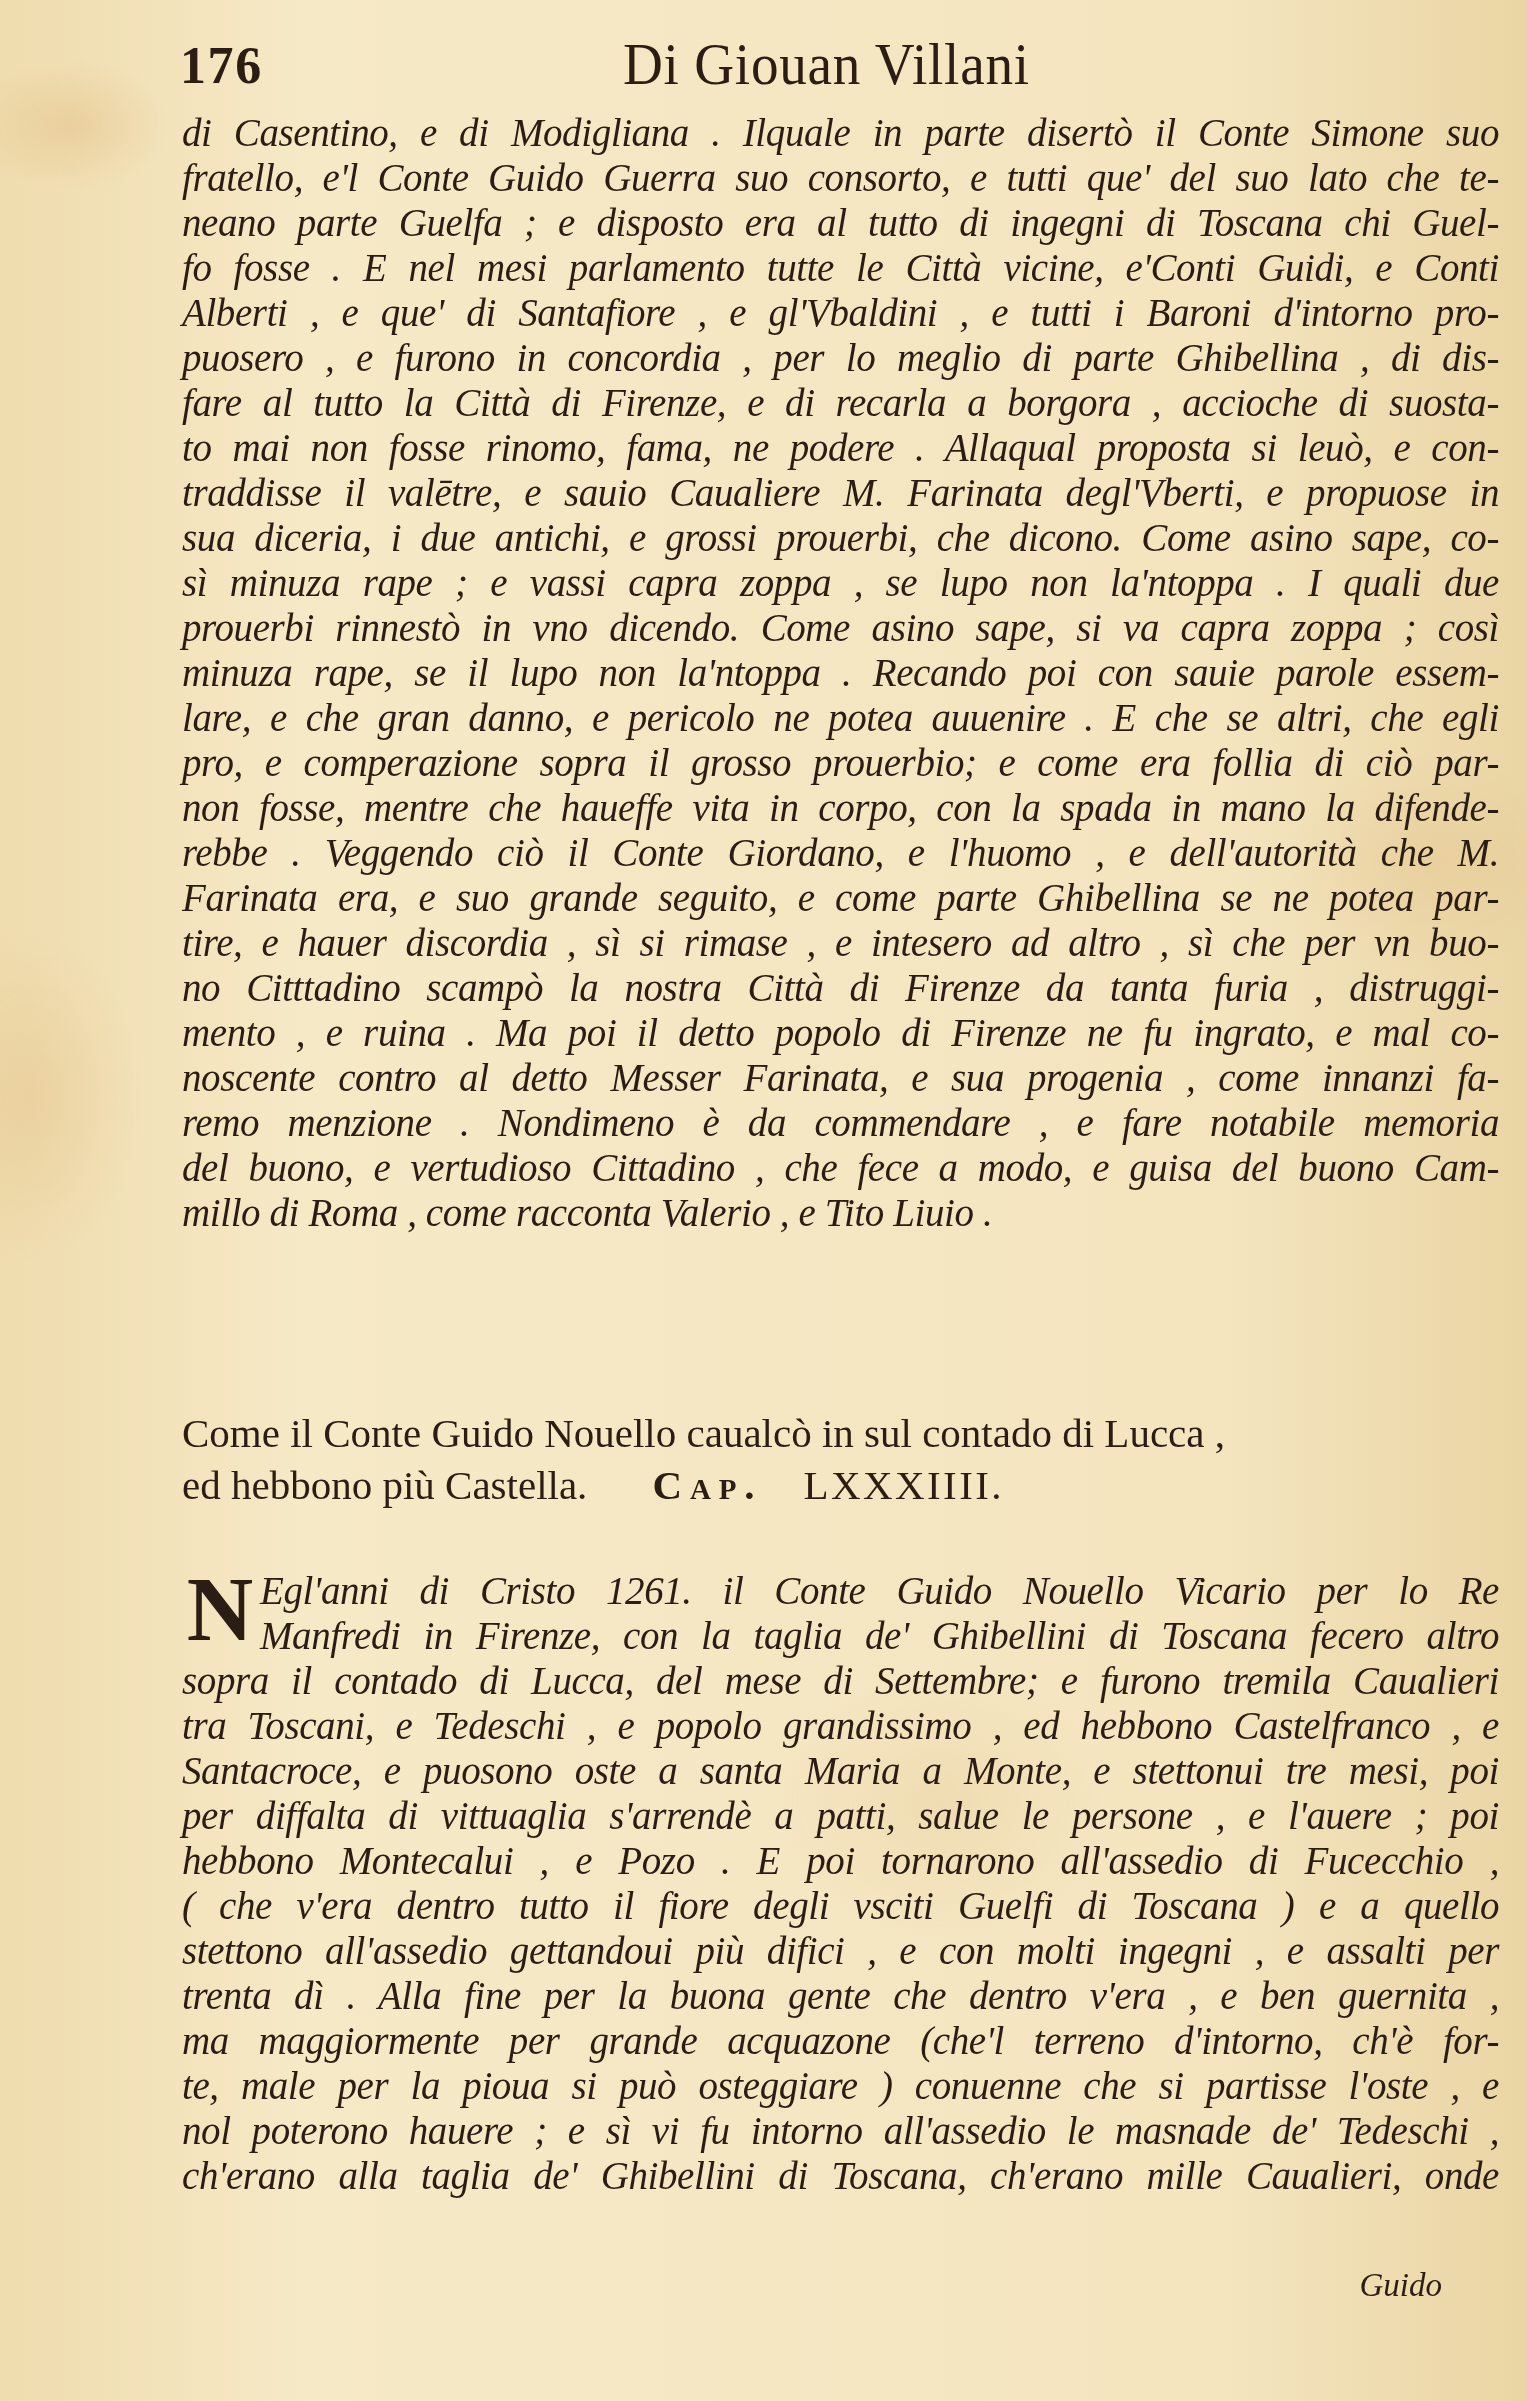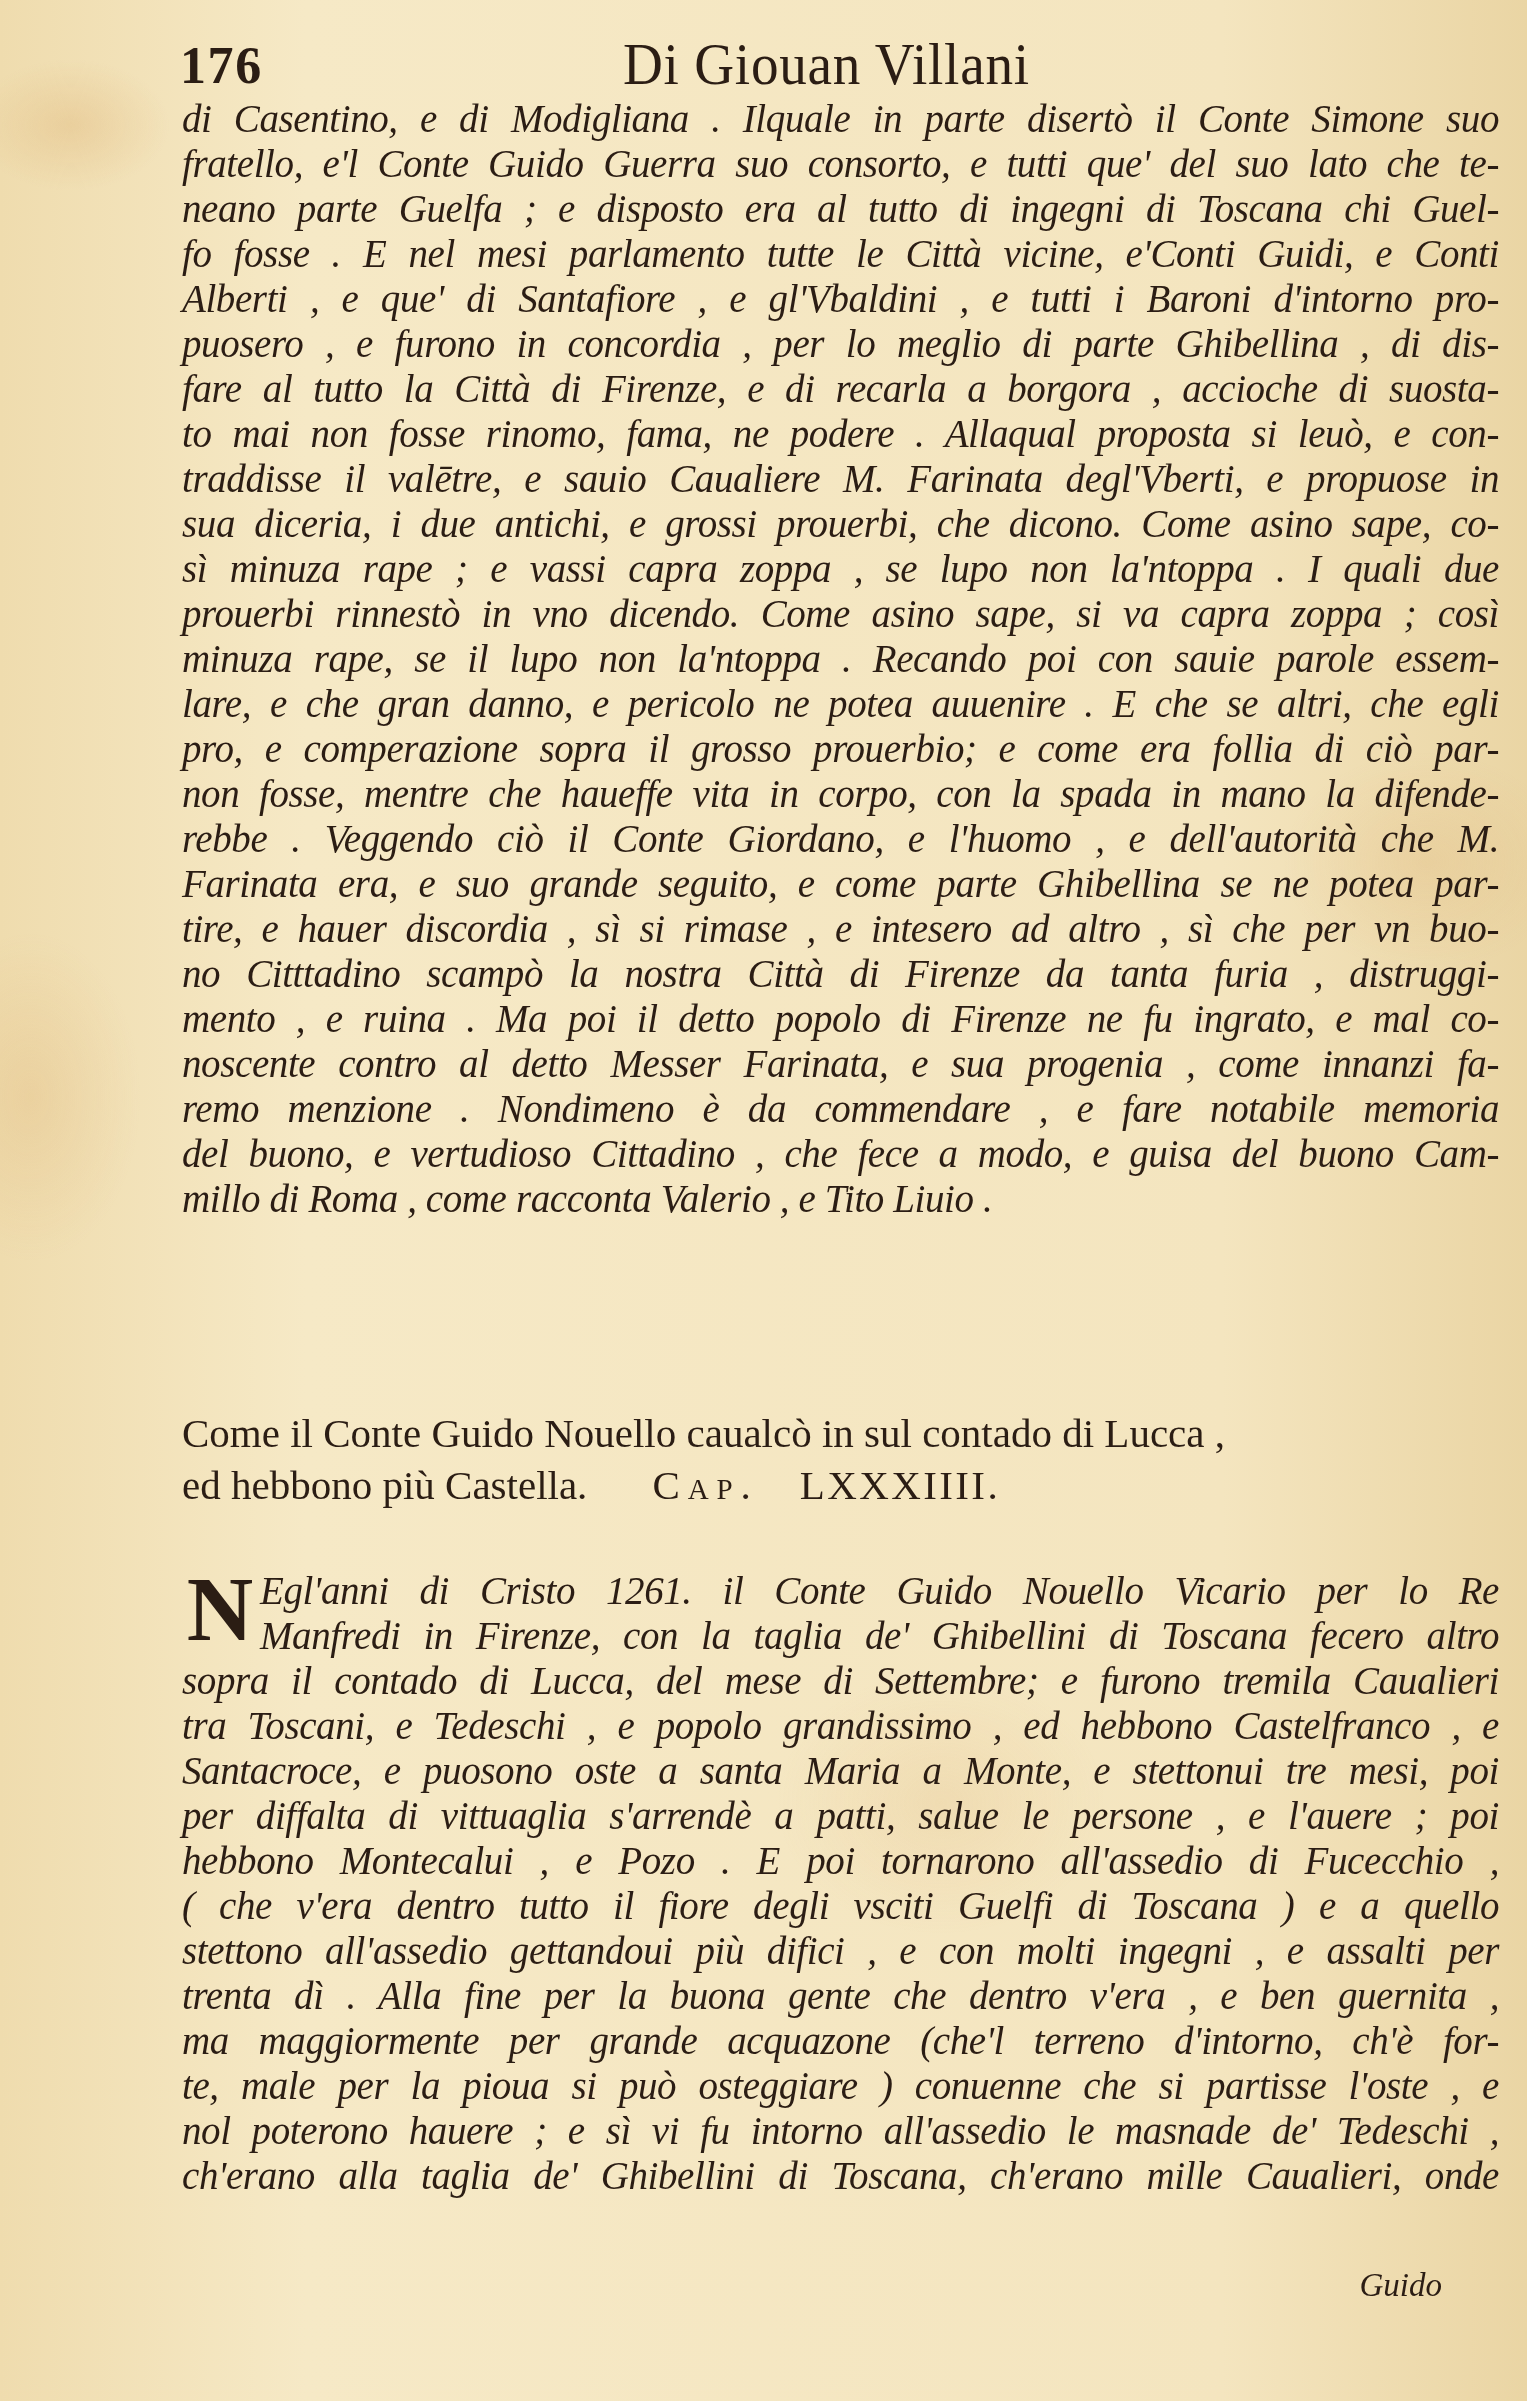--- a/index.html
+++ b/index.html
@@ -48,21 +48,21 @@
       top: 0;
       font-family: "Liberation Serif", serif;
       font-size: 60px;
       letter-spacing: 0.8px;
       transform: scaleX(0.92);
       transform-origin: left top;
     }
     .body-text {
       position: absolute;
       left: 182px;
-      top: 96px;
+      top: 110px;
       width: 1317px;
     }
     .line {
       font-family: "Liberation Serif", serif;
       font-style: italic;
       font-size: 39px;
       line-height: 45px;
       height: 45px;
       white-space: nowrap;
       text-align: justify;
@@ -150,21 +150,21 @@
     <div class="line">noscente contro al detto Messer Farinata, e sua progenia , come innanzi fa-</div>
     <div class="line">remo menzione . Nondimeno è da commendare ,  e  fare  notabile memoria</div>
     <div class="line">del buono, e vertudioso Cittadino , che  fece a modo, e guisa del buono Cam-</div>
     <div class="line last">millo di Roma , come racconta Valerio , e Tito Liuio .</div>
   </div>
 
   <div class="chapter-heading">
     <div>Come il Conte Guido Nouello caualcò in sul contado di Lucca ,</div>
     <div>
       <span>ed hebbono più Castella.</span>
-      <span class="cap" style="margin-left:55px; font-variant: small-caps;">Cap.</span>
+      <span class="cap" style="margin-left:55px; font-variant: small-caps; font-weight: bold;">Cap.</span>
       <span class="cap-num">LXXXIIII.</span>
     </div>
   </div>
 
   <div class="chapter-body">
     <span class="drop-cap">N</span>
     <div class="line indent">Egl'anni di Cristo 1261.  il Conte Guido Nouello Vicario per lo Re</div>
     <div class="line indent">Manfredi in Firenze, con la taglia de' Ghibellini di Toscana fecero altro</div>
     <div class="line">sopra il contado di Lucca, del mese di Settembre; e furono tremila Caualieri</div>
     <div class="line">tra Toscani, e Tedeschi , e popolo grandissimo , ed hebbono Castelfranco , e</div>

